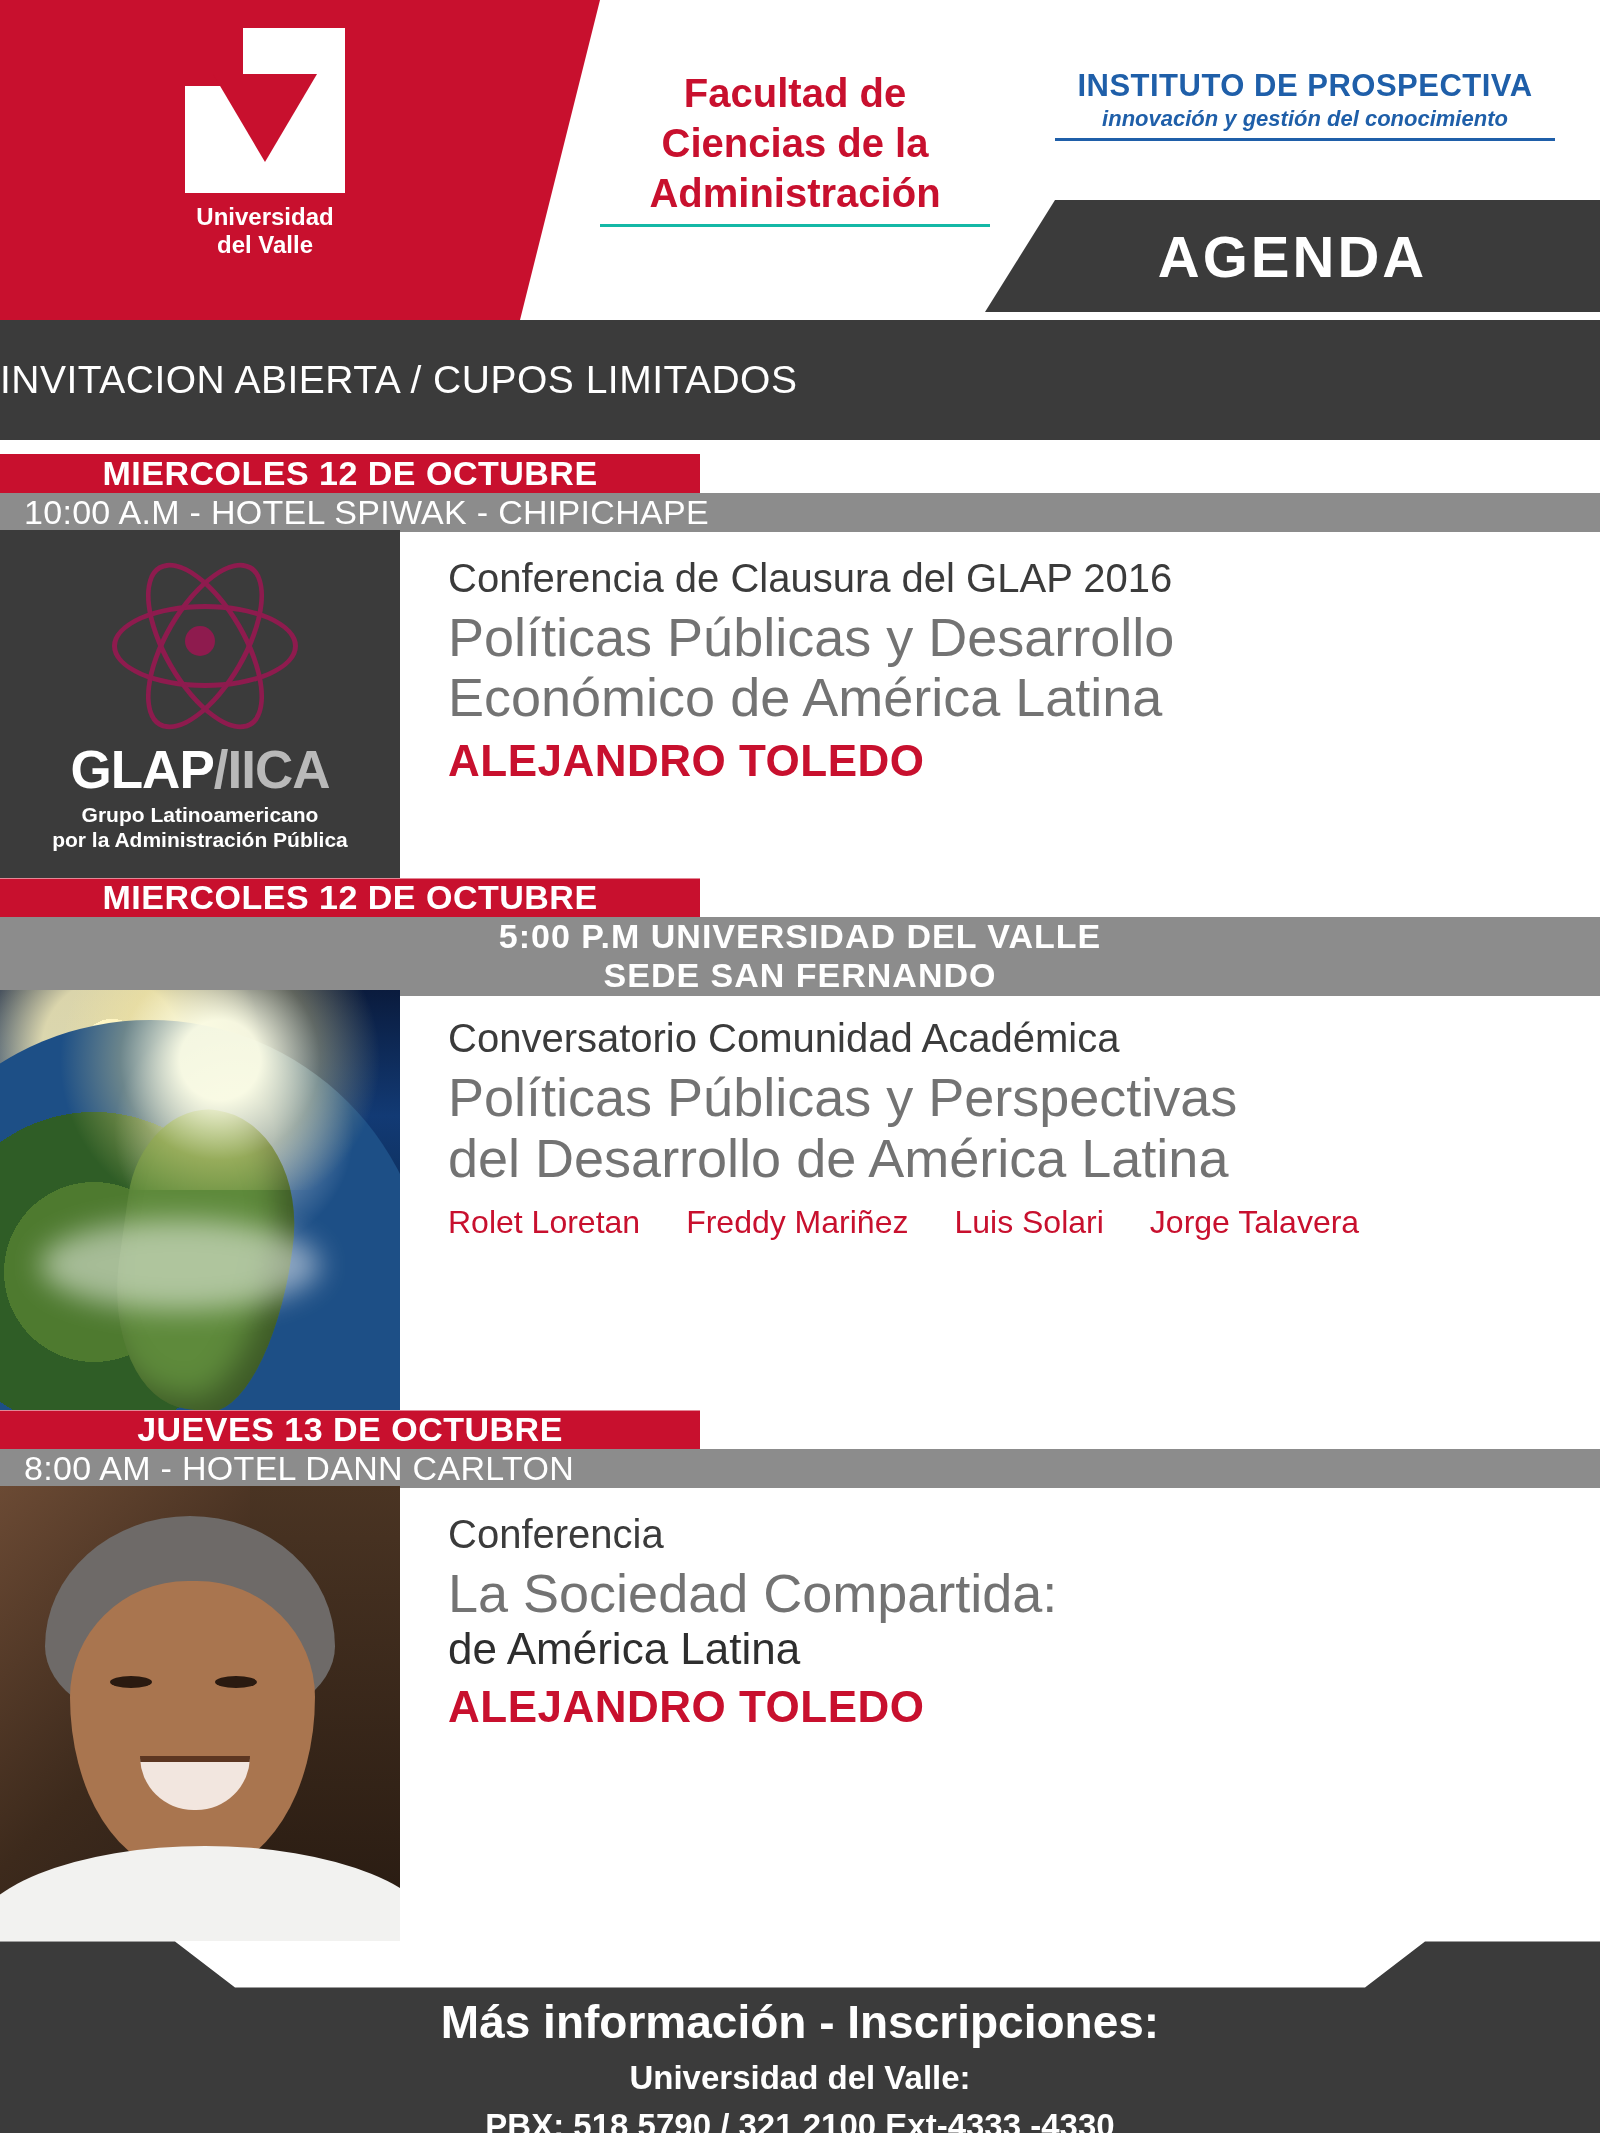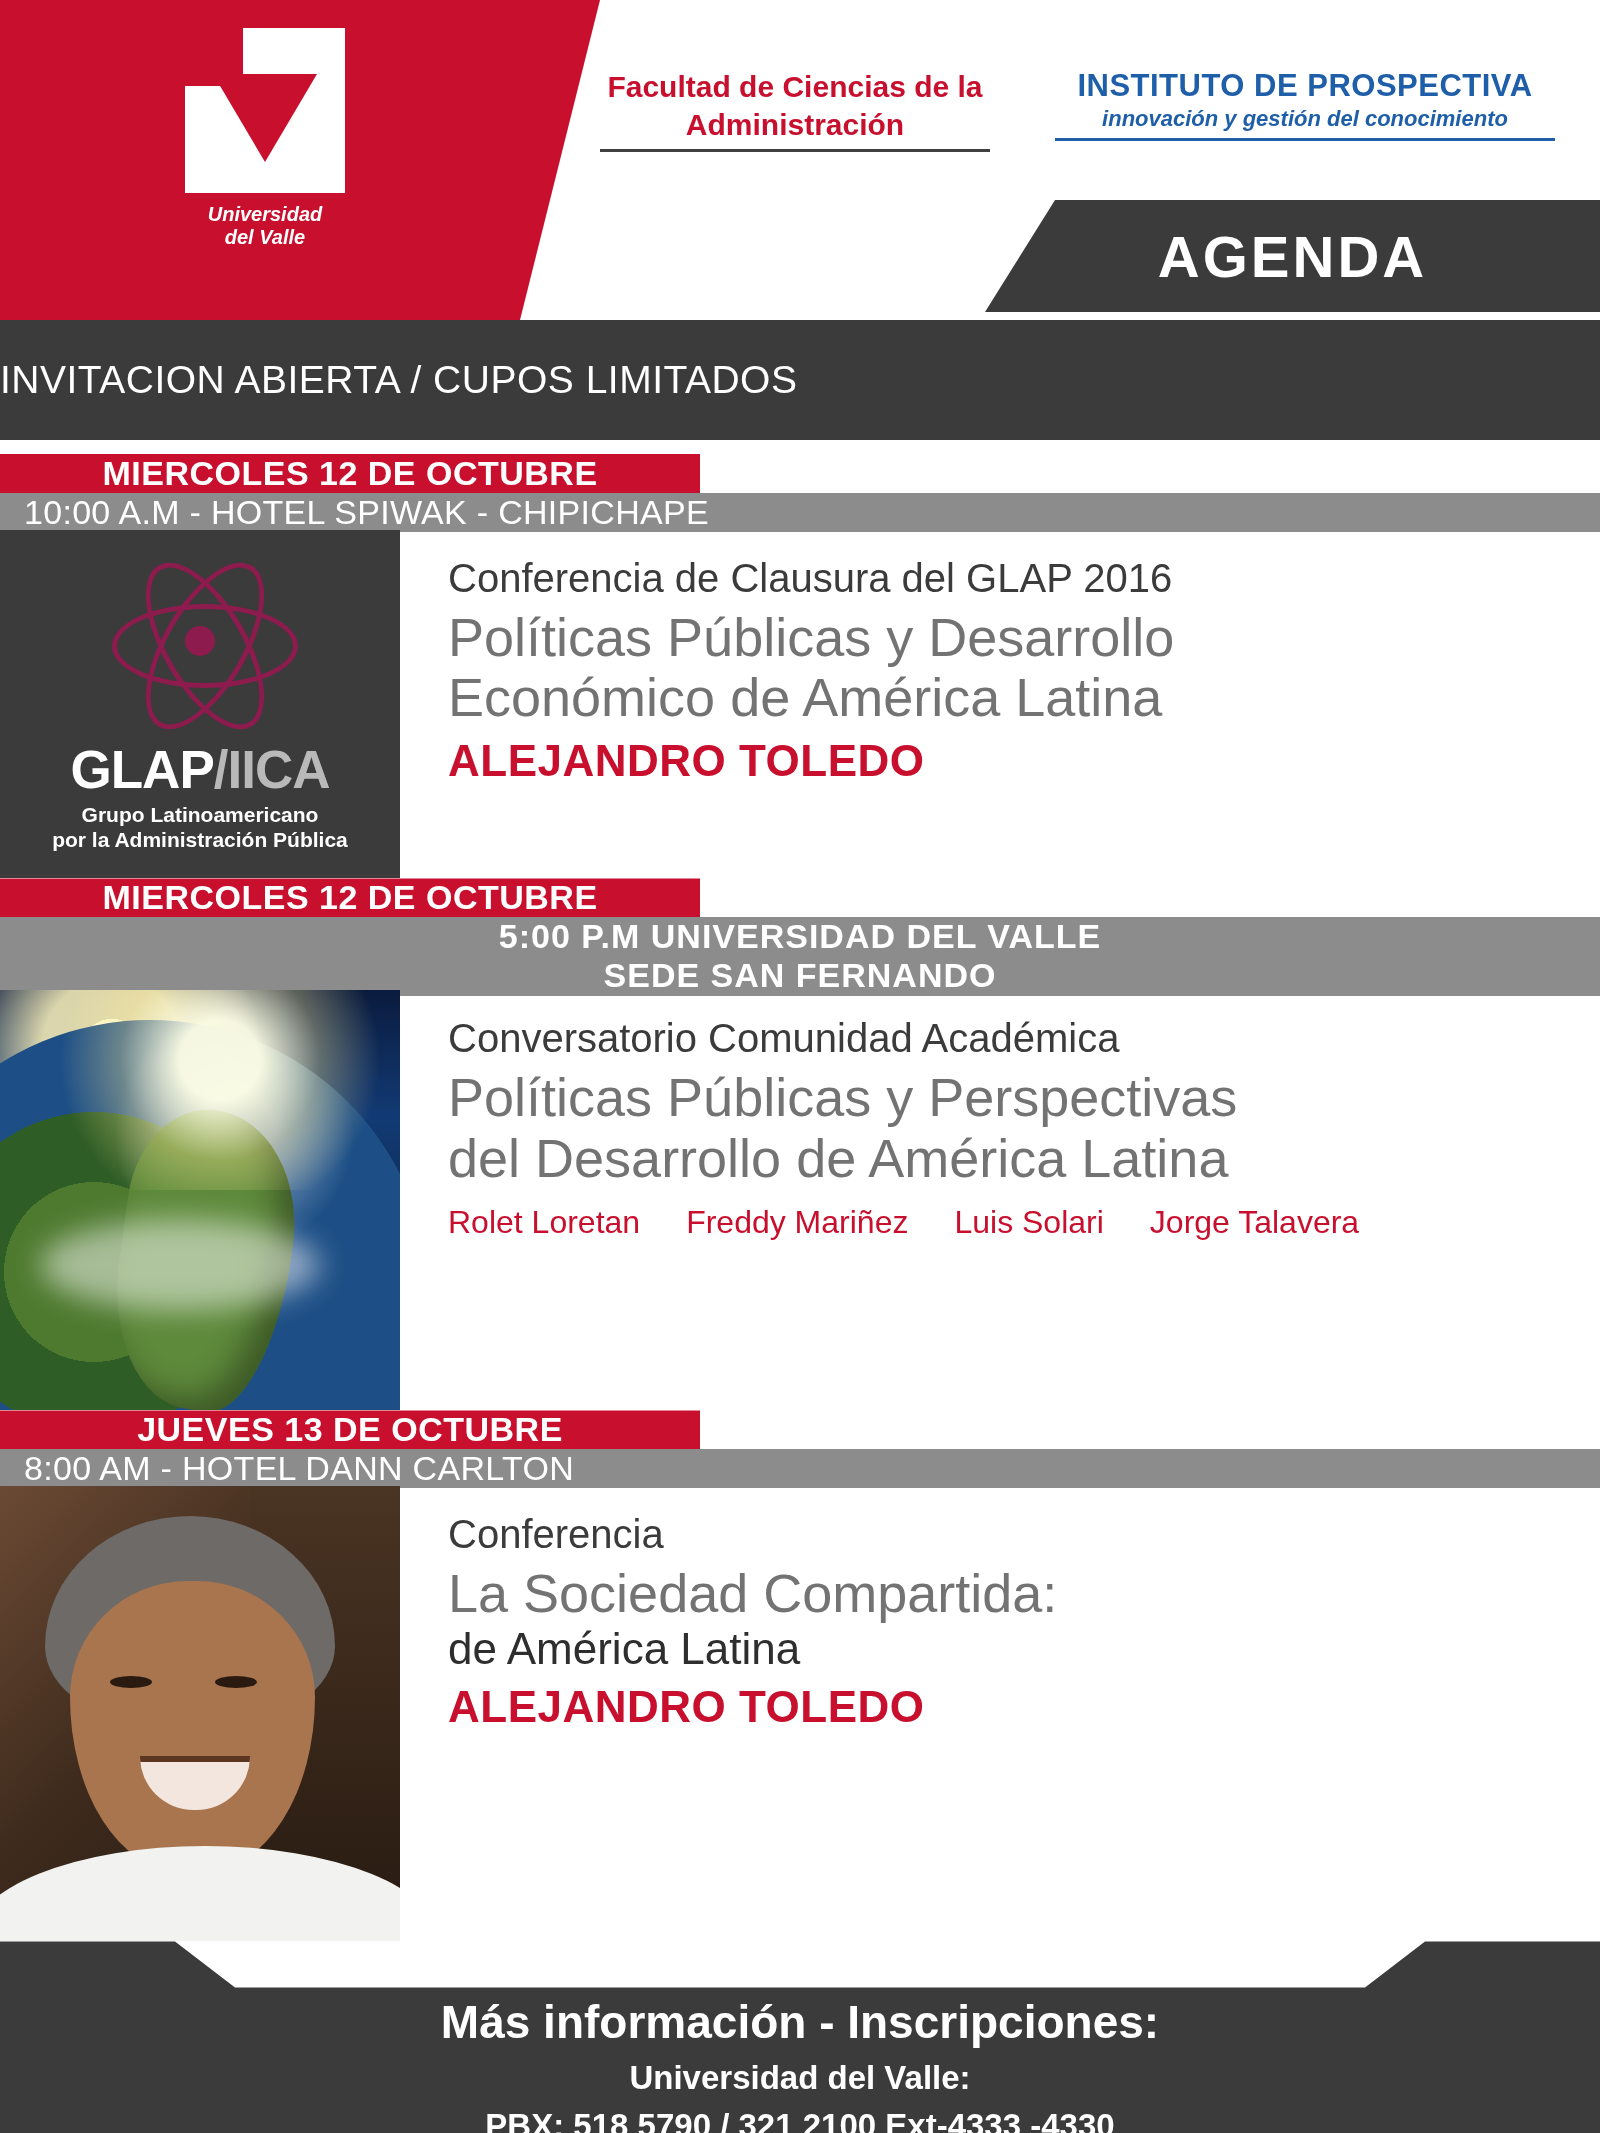--- a/index.html
+++ b/index.html
@@ -57,36 +57,35 @@
     transform: translateX(-50%);
     width: 0; height: 0;
     border-left: 52px solid transparent;
     border-right: 52px solid transparent;
     border-top: 88px solid #c8102e;
   }
   .univalle-name {
     margin-top: 10px;
     color: #ffffff;
     font-weight: bold;
-    font-size: 20px;
+    font-size: 24px;
     line-height: 1.15;
-    font-style: italic;
   }
 
   .fca {
     position: absolute;
     left: 600px;
     top: 68px;
     width: 390px;
     text-align: center;
     color: #c8102e;
-    font-size: 30px;
+    font-size: 40px;
     font-weight: bold;
     line-height: 1.25;
-    border-bottom: 3px solid #404040;
+    border-bottom: 3px solid #14b8a6;
     padding-bottom: 6px;
   }
 
   .prospectiva {
     position: absolute;
     left: 1055px;
     top: 68px;
     width: 500px;
     text-align: center;
   }

